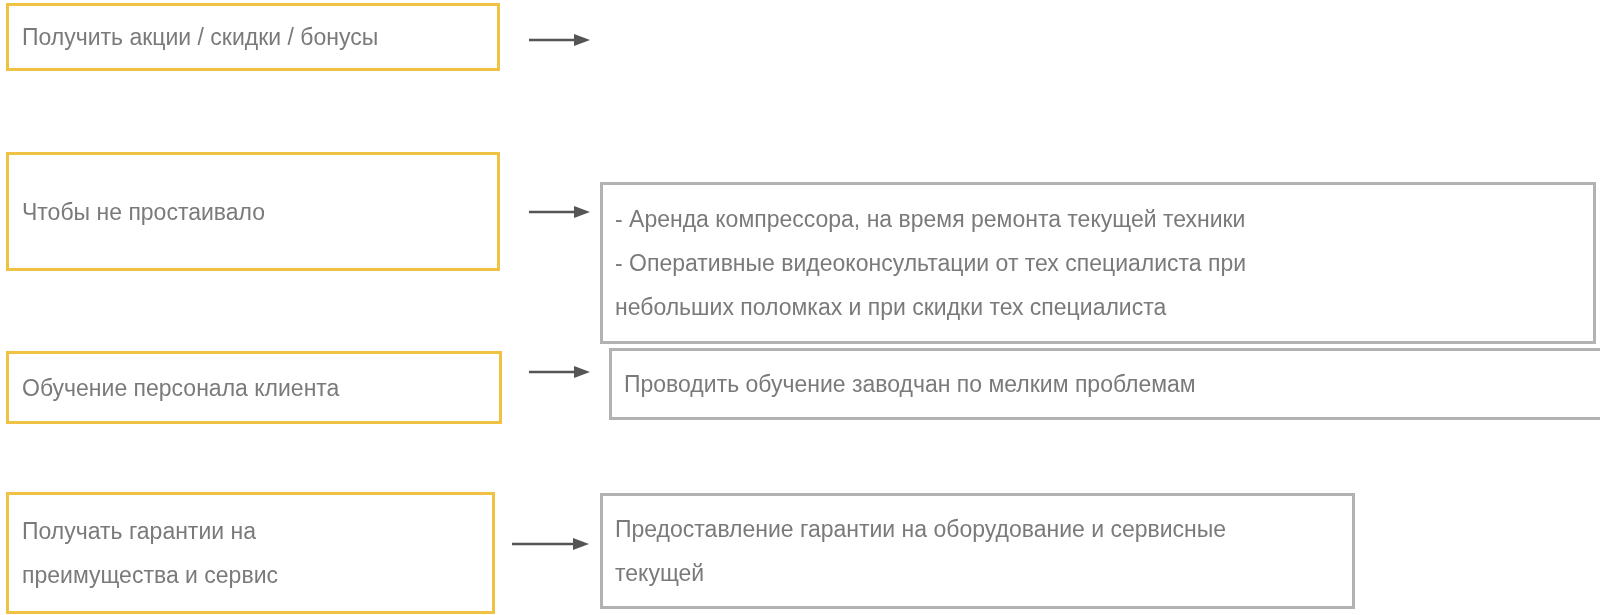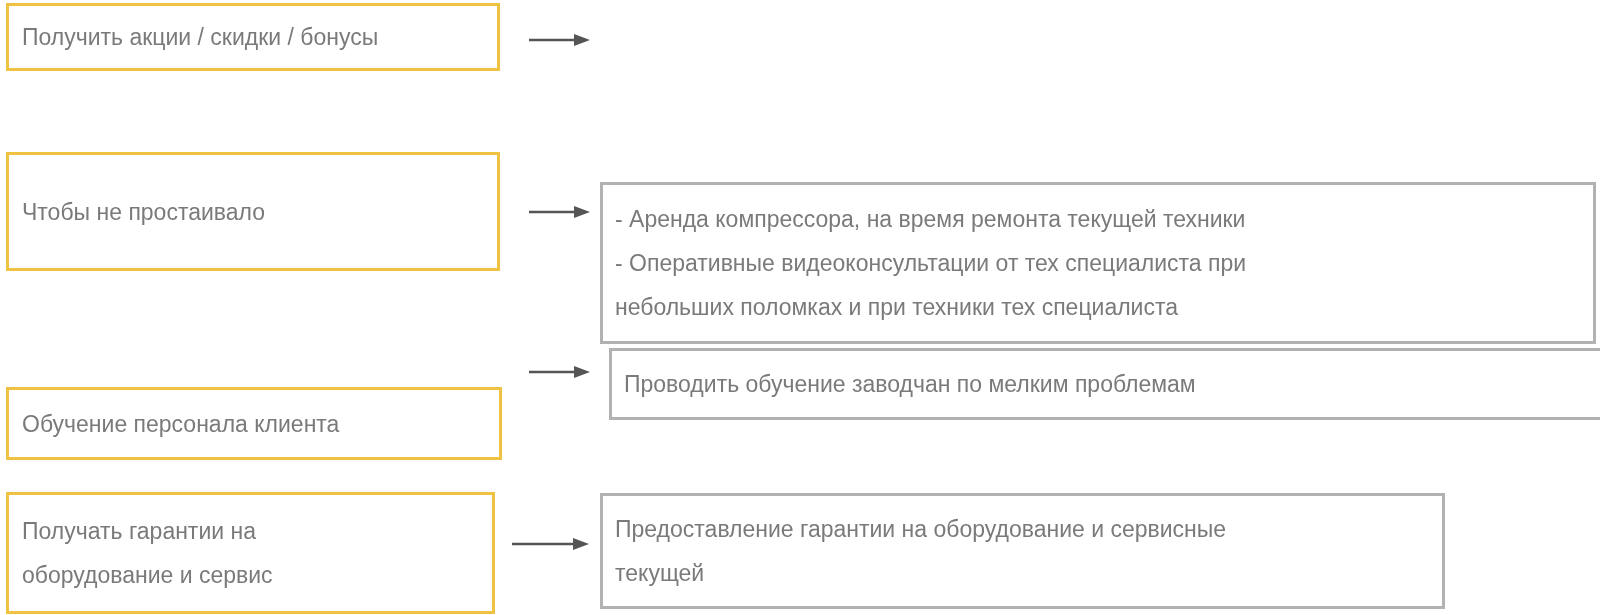--- a/index.html
+++ b/index.html
@@ -53,26 +53,26 @@
   }
   
   .need-1     { left: 6px;   top: 3px;   width: 494px; height: 68px;  }
   .solution-1 { left: 600px; top: 2px;   width: 996px; height: 117px; }
   .arrow-1    { left: 528px; top: 33px; }
   
   .need-2     { left: 6px;   top: 152px; width: 494px; height: 119px; }
   .solution-2 { left: 600px; top: 150px; width: 996px; height: 162px; margin-top: 32px; }
   .arrow-2    { left: 528px; top: 205px; }
   
-  .need-3     { left: 6px;   top: 351px; width: 496px; height: 73px; margin-top: 36px;  }
+  .need-3     { left: 6px;   top: 351px; width: 496px; height: 73px;  }
   .solution-3 { left: 600px; top: 348px; width: 1019px; height: 72px; margin-left: 9px;  }
   .arrow-3    { left: 528px; top: 365px; }
   
   .need-4     { left: 6px;   top: 492px; width: 489px; height: 122px; }
-  .solution-4 { left: 600px; top: 493px; width: 845px; height: 116px; justify-content: center; }
+  .solution-4 { left: 600px; top: 493px; width: 755px; height: 116px; justify-content: center; }
   .arrow-4    { left: 511px; top: 537px; }
 </style>
 </head>
 <body>
 
 <div class="canvas">
 
   <div class="box need need-1">
     <div>Получить акции / скидки / бонусы</div>
   </div>
@@ -88,39 +88,39 @@
   </div>
   <div class="arrow arrow-2">
     <svg width="64" height="14" viewBox="0 0 64 14" aria-hidden="true">
       <line x1="1" y1="7" x2="48" y2="7" stroke="currentColor" stroke-width="2.5"></line>
       <polygon points="46,1 62,7 46,13" fill="currentColor"></polygon>
     </svg>
   </div>
   <div class="box solution solution-2">
     <div>- Аренда компрессора, на время ремонта текущей техники</div>
     <div>- Оперативные видеоконсультации от тех специалиста при</div>
-    <div>небольших поломках и при техники тех специалиста</div>
+    <div>небольших поломках и при скидки тех специалиста</div>
   </div>
 
   <div class="box need need-3">
     <div>Обучение персонала клиента</div>
   </div>
   <div class="arrow arrow-3">
     <svg width="64" height="14" viewBox="0 0 64 14" aria-hidden="true">
       <line x1="1" y1="7" x2="48" y2="7" stroke="currentColor" stroke-width="2.5"></line>
       <polygon points="46,1 62,7 46,13" fill="currentColor"></polygon>
     </svg>
   </div>
   <div class="box solution solution-3">
     <div>Проводить обучение заводчан по мелким проблемам</div>
   </div>
 
   <div class="box need need-4">
     <div>Получать гарантии на</div>
-    <div>оборудование и сервис</div>
+    <div>преимущества и сервис</div>
   </div>
   <div class="arrow arrow-4">
     <svg width="80" height="14" viewBox="0 0 80 14" aria-hidden="true">
       <line x1="1" y1="7" x2="64" y2="7" stroke="currentColor" stroke-width="2.5"></line>
       <polygon points="62,1 78,7 62,13" fill="currentColor"></polygon>
     </svg>
   </div>
   <div class="box solution solution-4">
     <div>Предоставление гарантии на оборудование и сервисные</div>
     <div>текущей</div>

